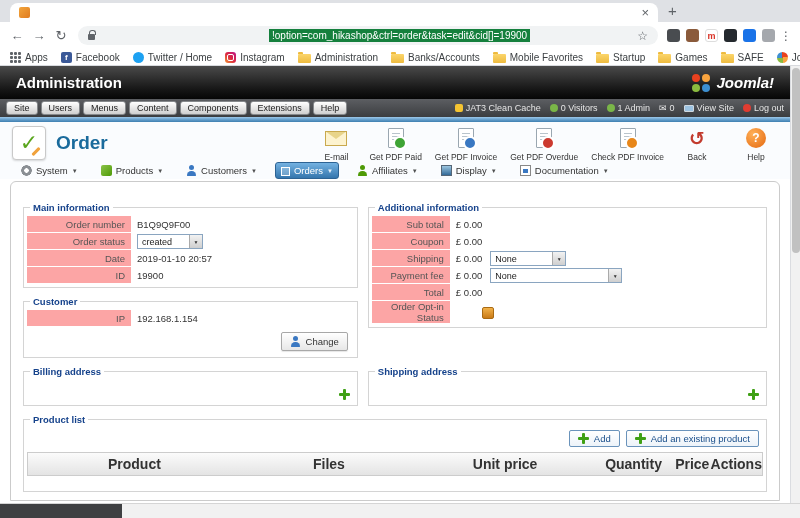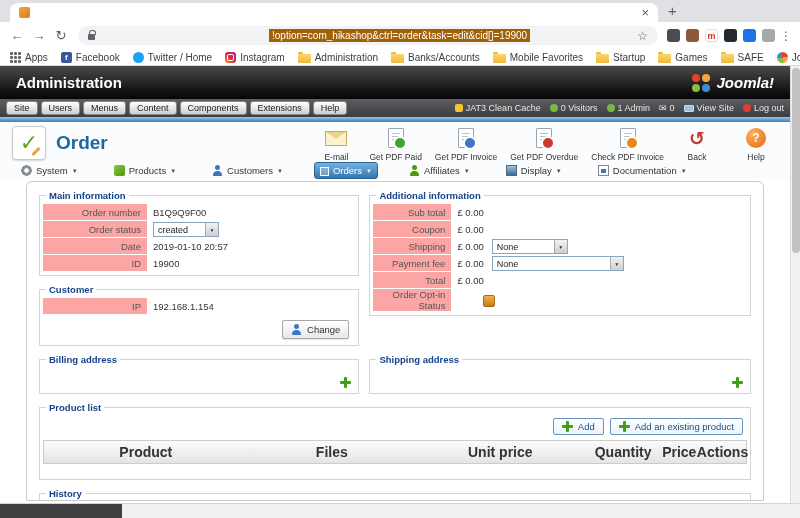--- a/index.html
+++ b/index.html
@@ -13,21 +13,21 @@
   .favicon{width:11px;height:11px;border-radius:2px;background:linear-gradient(135deg,#f2a53c,#e07b1f);}
   .tab-close{margin-left:auto;font-size:13px;color:#5f6368;line-height:1;cursor:default;}
   .newtab{font-size:15px;color:#5f6368;margin:0 0 3px 10px;}
 
   .navbar{height:27px;background:#fff;display:flex;align-items:center;padding:0 6px;}
   .nbtn{width:22px;text-align:center;font-size:13px;color:#5f6368;}
   .kebab{font-size:12px;width:16px;}
   .urlbar{flex:1;height:19px;border-radius:10px;background:#f1f3f4;display:flex;align-items:center;margin:0 6px;padding:0 10px;gap:6px;position:relative;}
   .ic-lock{width:7px;height:6px;background:#5f6368;border-radius:1px;position:relative;margin-top:3px;flex:none;}
   .ic-lock::before{content:'';position:absolute;top:-4px;left:1px;width:5px;height:4px;border:1px solid #5f6368;border-bottom:none;border-radius:3px 3px 0 0;}
-  .urltext{margin-left:168px;font-size:10px;color:#fff;background:#a16207;padding:1px 3px;white-space:nowrap;}
+  .urltext{margin-left:168px;font-size:10px;color:#fff;background:#15803d;padding:1px 3px;white-space:nowrap;}
   .nstar{margin-left:auto;font-size:12px;color:#5f6368;}
   .ext{width:13px;height:13px;border-radius:3px;margin:0 3px;display:inline-flex;align-items:center;justify-content:center;font-size:9px;font-weight:bold;flex:none;}
   .e1{background:#494c50}.e2{background:#8a5a3b}
   .e3{background:#fff;border:1px solid #ddd;color:#d93025}
   .e4{background:#24292e}.e5{background:#1a73e8}.e6{background:#a5a8ad}
 
   .bkbar{height:17px;background:#fff;border-bottom:1px solid #d8dade;display:flex;align-items:center;padding:0 10px;gap:13px;}
   .bm{display:inline-flex;align-items:flex-start;gap:4px;color:#3c4043;font-size:10px;white-space:nowrap;}
   .ic-grid{display:grid;grid-template-columns:repeat(3,3px);grid-auto-rows:3px;gap:1px;}
   .ic-grid i{background:#5f6368;border-radius:1px;}
@@ -61,21 +61,21 @@
   .stic.pwr{background:#e03c31;}
   .stmail{font-size:9px;color:#eee;line-height:1;}
 
   .bluestrip{height:5px;background:linear-gradient(#9ec9ea,#6ba3cf 45%,#3e7fb0);}
 
   .ktoolbar{height:57px;background:#fafcfe;padding:4px 12px;position:relative;}
   .titlebox{display:flex;align-items:center;gap:10px;}
   .ordericon{width:34px;height:34px;background:#fff;border:1px solid #c9c9c9;border-radius:4px;box-shadow:0 1px 2px rgba(0,0,0,.15);display:flex;align-items:center;justify-content:center;font-size:22px;color:#5aa61e;font-weight:bold;position:relative;}
   .ordericon::after{content:'';position:absolute;right:4px;bottom:6px;width:10px;height:3px;background:#f0a23c;transform:rotate(-45deg);border-radius:1px;}
   .ptitle{font-size:19px;font-weight:bold;color:#1a6b9c;}
-  .submenu{display:flex;align-items:center;gap:26px;margin:2px 0 0 4px;font-size:9.5px;color:#333;}
+  .submenu{display:flex;align-items:center;gap:13px;margin:2px 0 0 4px;font-size:9.5px;color:#333;}
   .smi{display:inline-flex;align-items:center;gap:4px;padding:2px 5px;white-space:nowrap;}
   .smi.active{background:linear-gradient(#74b2e2,#3576ad);border:1px solid #2d6394;border-radius:3px;color:#fff;}
   .caret{font-size:6px;opacity:.85;}
   .mi{width:11px;height:11px;display:inline-block;position:relative;flex:none;}
   .ic-gear{background:radial-gradient(circle,#fff 2px,#8a8f94 2.5px 5px,transparent 5.5px);}
   .ic-box{background:linear-gradient(135deg,#8bc34a,#4e9a06);border-radius:2px;}
   .ic-person::before{content:'';position:absolute;left:3px;top:0;width:5px;height:5px;border-radius:50%;background:var(--c,#3a78c2);}
   .ic-person::after{content:'';position:absolute;left:1px;bottom:0;width:9px;height:5px;border-radius:5px 5px 1px 1px;background:var(--c,#3a78c2);}
   .ic-aff{--c:#4e9a06;}
   .ic-cartw{width:9px;height:9px;border:1px solid #fff;background:rgba(255,255,255,.25);margin-top:1px;}
@@ -90,21 +90,21 @@
   .ic-mail{width:22px;height:15px;background:#fdf3cf;border:1px solid #c9a94e;position:relative;overflow:hidden;}
   .ic-mail::before{content:'';position:absolute;left:-1px;top:-1px;border-style:solid;border-width:8px 11px 0;border-color:#e8d48a transparent transparent;}
   .ic-page{width:16px;height:20px;background:#fff;border:1px solid #9aa7b1;border-radius:1px;position:relative;}
   .ic-page::before{content:'';position:absolute;left:3px;top:4px;right:3px;height:9px;background:repeating-linear-gradient(#b9c4cc 0 1px,transparent 1px 3px);}
   .ic-page::after{content:'';position:absolute;right:-4px;bottom:-3px;width:10px;height:10px;border-radius:50%;background:var(--b,#3a78c2);border:2px solid #fff;}
   .b-blue{--b:#3a78c2}.b-green{--b:#3fa435}.b-red{--b:#cc3a2f}.b-orange{--b:#e8871a}
   .ic-back{font-size:19px;color:#c23b2e;font-weight:bold;line-height:1;}
   .ic-help{width:20px;height:20px;border-radius:50%;background:radial-gradient(circle at 35% 30%,#ffb057,#e4670f);color:#fff;font-weight:bold;font-size:12px;display:flex;align-items:center;justify-content:center;}
 
   
-  .panel{margin:2px 26px 0;border:1px solid #cbcbcb;border-radius:6px 6px 0 0;padding:8px 12px;height:320px;overflow:hidden;background:#fff;}
+  .panel{margin:2px 10px 0;border:1px solid #cbcbcb;border-radius:6px 6px 0 0;padding:20px 12px;height:320px;overflow:hidden;background:#fff;}
   .cols{display:flex;gap:10px;}
   .col-l{width:45%;}
   .col-r{flex:1;}
   fieldset.fs{border:1px solid #d4d4d4;padding:3px;margin:0 0 8px;}
   fieldset.fs legend{font-size:9.5px;font-weight:bold;color:#15428b;padding:0 3px;margin-left:3px;}
   .krow{display:flex;align-items:center;min-height:17px;}
   .key{width:104px;background:#fca5a5;border-bottom:1px solid #fff;align-self:stretch;display:flex;align-items:center;justify-content:flex-end;padding-right:6px;font-size:9.5px;color:#555;text-align:right;flex:none;}
   .fs-add .key{width:78px;}
   .val{flex:1;padding-left:6px;font-size:9.5px;color:#333;display:flex;align-items:center;gap:8px;}
   .sel{display:inline-flex;align-items:center;justify-content:space-between;height:15px;border:1px solid #8aa5c0;background:#fff;font-size:9px;color:#222;padding-left:4px;}

